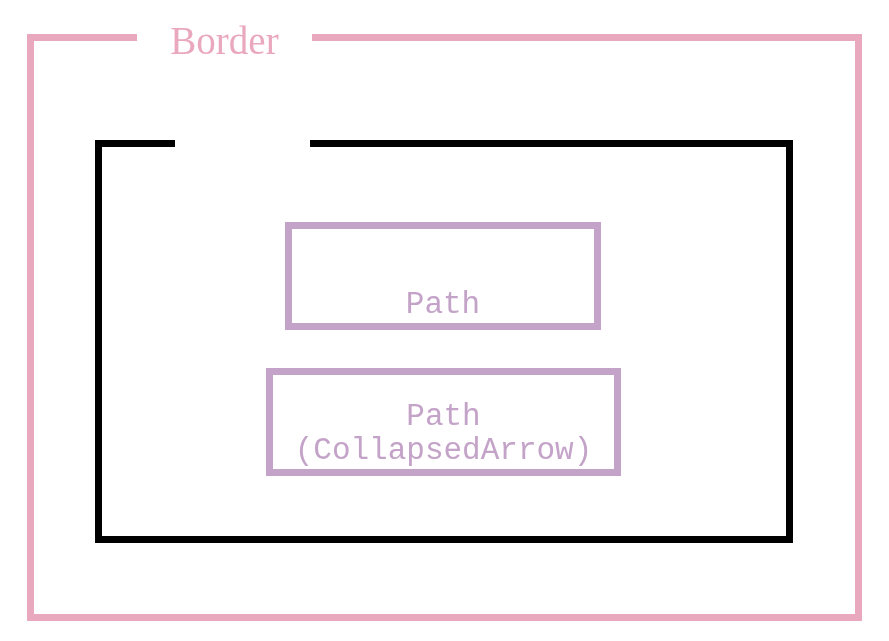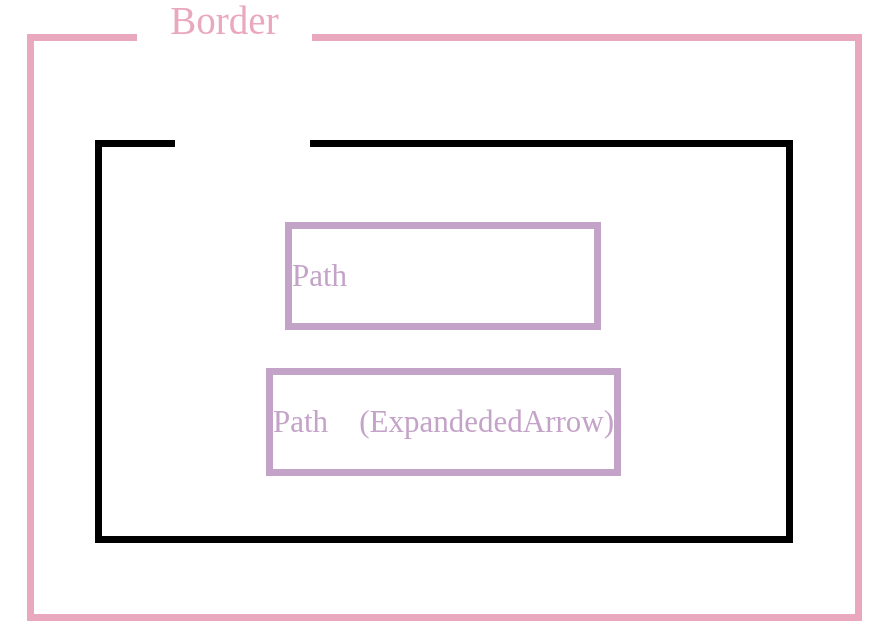--- a/index.html
+++ b/index.html
@@ -62,21 +62,21 @@
   #border-label {
     position: absolute;
     left: 110px;
     top: -33px;
     width: 175px;
     text-align: center;
     color: var(--pink);
     line-height: 1.0;
     white-space: nowrap;
   }
-  #border-label .l1 { font-size: 39px; display: block; }
+  #border-label .l1 { font-size: 39px; display: block; margin-top: 20px; }
   #border-label .l2 { font-size: 30px; display: block; margin-top: 4px; }
 
   
   #grid-group {
     left: 95px;
     top: 140px;
     width: 698px;
     height: 403px;
   }
 
@@ -120,25 +120,26 @@
   }
 
   
   .node {
     position: absolute;
     box-sizing: border-box;
     border: 7px solid var(--mauve);
     background: #ffffff;
     color: var(--mauve);
     display: flex;
-    flex-direction: row;
+    flex-direction: column;
     align-items: center;
-    justify-content: space-between;
+    justify-content: flex-end;
     line-height: 1.12;
     white-space: nowrap;
+    font-family: Liberation Mono, monospace;
   }
   .node .l1 { font-size: 31px; }
   .node .l2 { font-size: 31px; }
 
   #path-collapsed {
     left: 285px;
     top: 222px;
     width: 316px;
     height: 108px;
   }
@@ -173,17 +174,17 @@
       <div class="edge edge-right"></div>
       <div class="edge edge-bottom"></div>
 
 
       <div class="node" id="path-collapsed" style="left:190px; top:82px;">
         <span class="l1">Path</span>
       </div>
 
       <div class="node" id="path-expanded" style="left:171px; top:228px;">
         <span class="l1">Path</span>
-        <span class="l2">(ExpandededArrow)</span>
+        <span class="l2">(CollapsedArrow)</span>
       </div>
     </div>
   </div>
 </div>
 
 </body></html>

